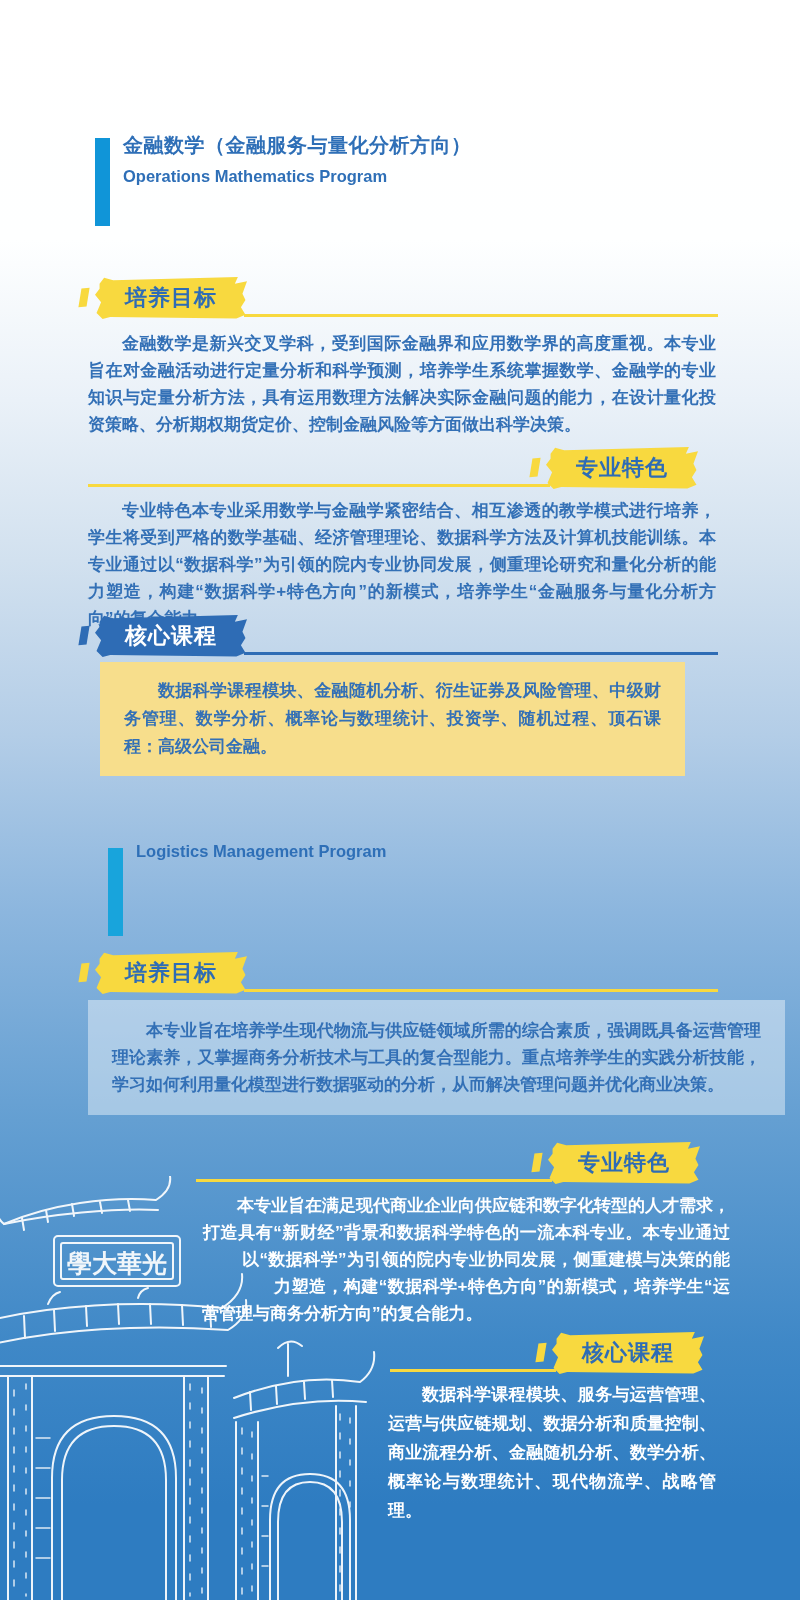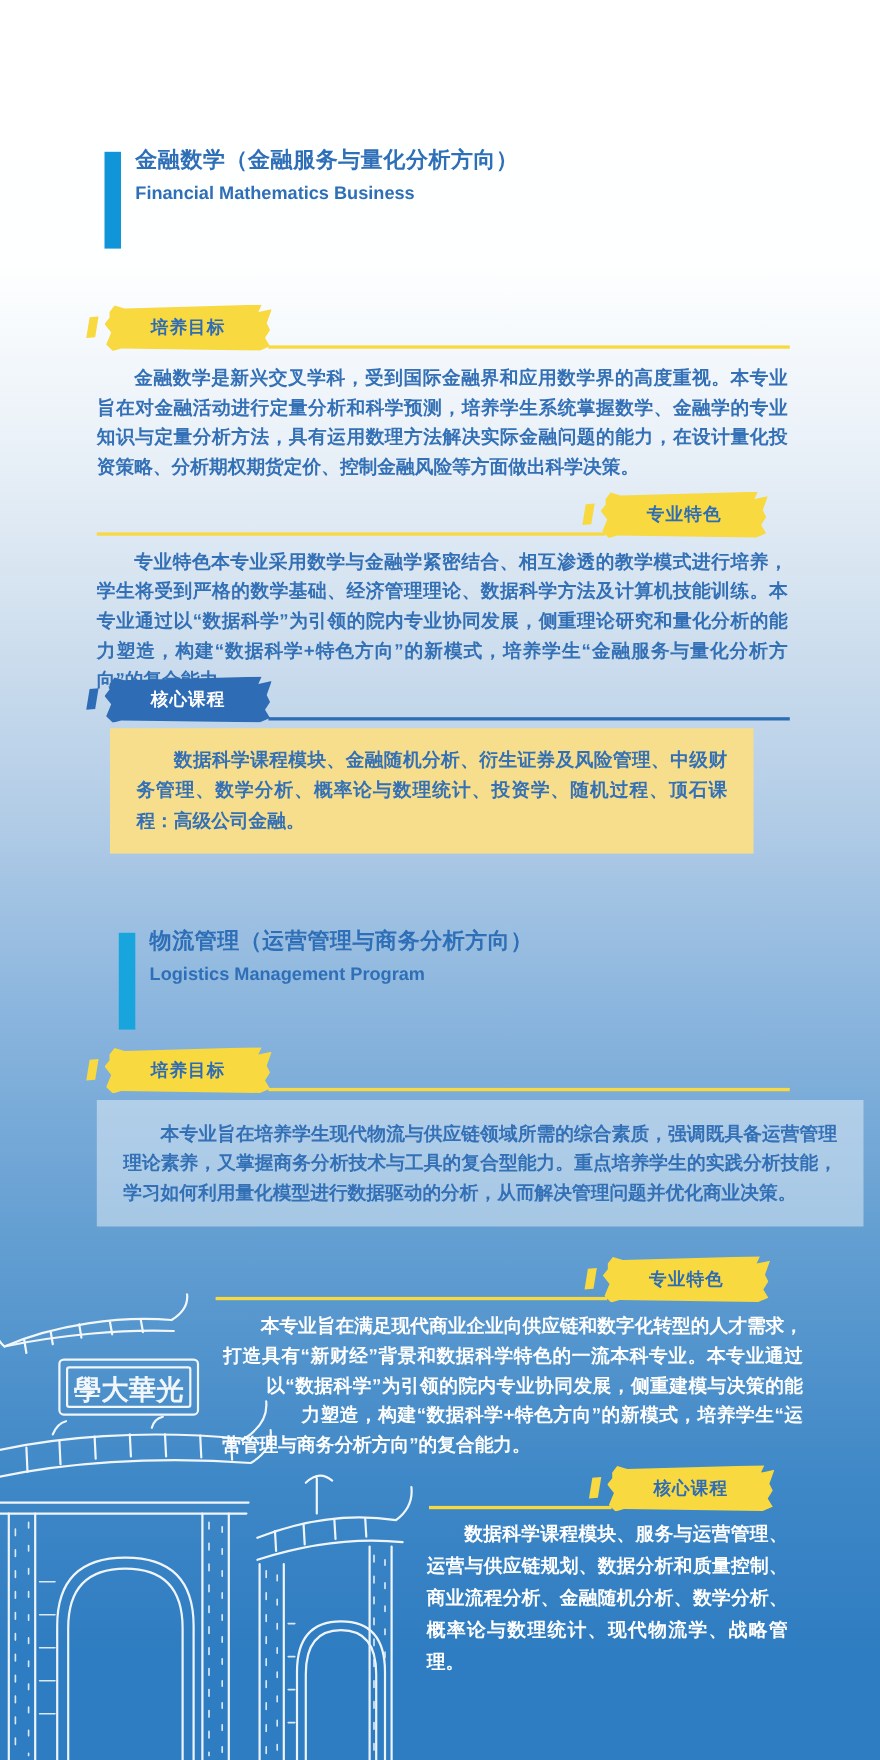--- a/index.html
+++ b/index.html
@@ -11,21 +11,21 @@
       #2e7cc1 94%, #2e7cc1 100%);
     font-family:"Liberation Sans","DejaVu Sans",sans-serif;
   }
   
   .title-block{position:absolute;}
   .title-bar{position:absolute;left:0;top:6px;width:15px;height:88px;}
   .title-cn{margin:0 0 8px 28px;font-size:20px;font-weight:bold;color:#2e6fb7;letter-spacing:.5px;white-space:nowrap;}
   .title-en{margin:0 0 3px 28px;font-size:16.5px;font-weight:bold;color:#2e6fb7;white-space:nowrap;}
   
   .badge{position:absolute;width:152px;height:42px;display:flex;align-items:center;justify-content:center;
-         font-size:16px;font-weight:bold;letter-spacing:1px;}
+         font-size:22px;font-weight:bold;letter-spacing:1px;}
   .badge .bg{position:absolute;inset:0;
     clip-path:polygon(3% 16%,6% 2%,12% 8%,94% 0%,92% 16%,100% 10%,97% 40%,99% 55%,96% 72%,99% 90%,93% 99%,10% 95%,5% 100%,1% 86%,4% 60%,0% 42%,3% 28%);}
   .badge .label{position:relative;z-index:1;}
   .badge .dash{position:absolute;left:-15px;top:11px;width:8px;height:19px;transform:skewX(-14deg) rotate(-5deg);}
   .badge.yellow{color:#2e6cb5;}
   .badge.yellow .bg,.badge.yellow .dash{background:#f8d93f;}
   .badge.blue{color:#ffffff;}
   .badge.blue .bg,.badge.blue .dash{background:#2e6cb5;}
   
   .rule{position:absolute;height:3px;}
@@ -44,21 +44,21 @@
   .gate{position:absolute;left:-12px;top:1176px;width:392px;height:424px;}
 </style>
 </head>
 <body>
 
 <div class="page">
 
   <div class="title-block" style="left:95px;top:132px;">
     <div class="title-bar" style="background:#1095d8;"></div>
     <h1 class="title-cn">金融数学（金融服务与量化分析方向）</h1>
-    <div class="title-en">Financial Mathematics Business</div>
+    <div class="title-en">Operations Mathematics Program</div>
   </div>
 
   <div class="badge yellow" style="left:95px;top:277px;">
     <span class="bg"></span>
     <span class="dash"></span>
     <span class="label">培养目标</span>
   </div>
   <div class="rule yellow" style="left:244px;top:314px;width:474px;"></div>
 
   <p class="para" style="left:88px;top:330px;width:628px;">金融数学是新兴交叉学科，受到国际金融界和应用数学界的高度重视。本专业旨在对金融活动进行定量分析和科学预测，培养学生系统掌握数学、金融学的专业知识与定量分析方法，具有运用数理方法解决实际金融问题的能力，在设计量化投资策略、分析期权期货定价、控制金融风险等方面做出科学决策。</p>
@@ -78,21 +78,20 @@
     <span class="label">核心课程</span>
   </div>
   <div class="rule blue" style="left:244px;top:652px;width:474px;"></div>
 
   <div class="course-box" style="left:100px;top:662px;width:585px;">
     <p class="box-text">数据科学课程模块、金融随机分析、衍生证券及风险管理、中级财务管理、数学分析、概率论与数理统计、投资学、随机过程、顶石课程：高级公司金融。</p>
   </div>
 
   <div class="title-block" style="left:108px;top:842px;">
     <div class="title-bar" style="background:#18a4dc;"></div>
-    <h1 class="title-cn">物流管理（运营管理与商务分析方向）</h1>
     <div class="title-en">Logistics Management Program</div>
   </div>
 
   <div class="badge yellow" style="left:95px;top:952px;">
     <span class="bg"></span>
     <span class="dash"></span>
     <span class="label">培养目标</span>
   </div>
   <div class="rule yellow" style="left:244px;top:989px;width:474px;"></div>
 

